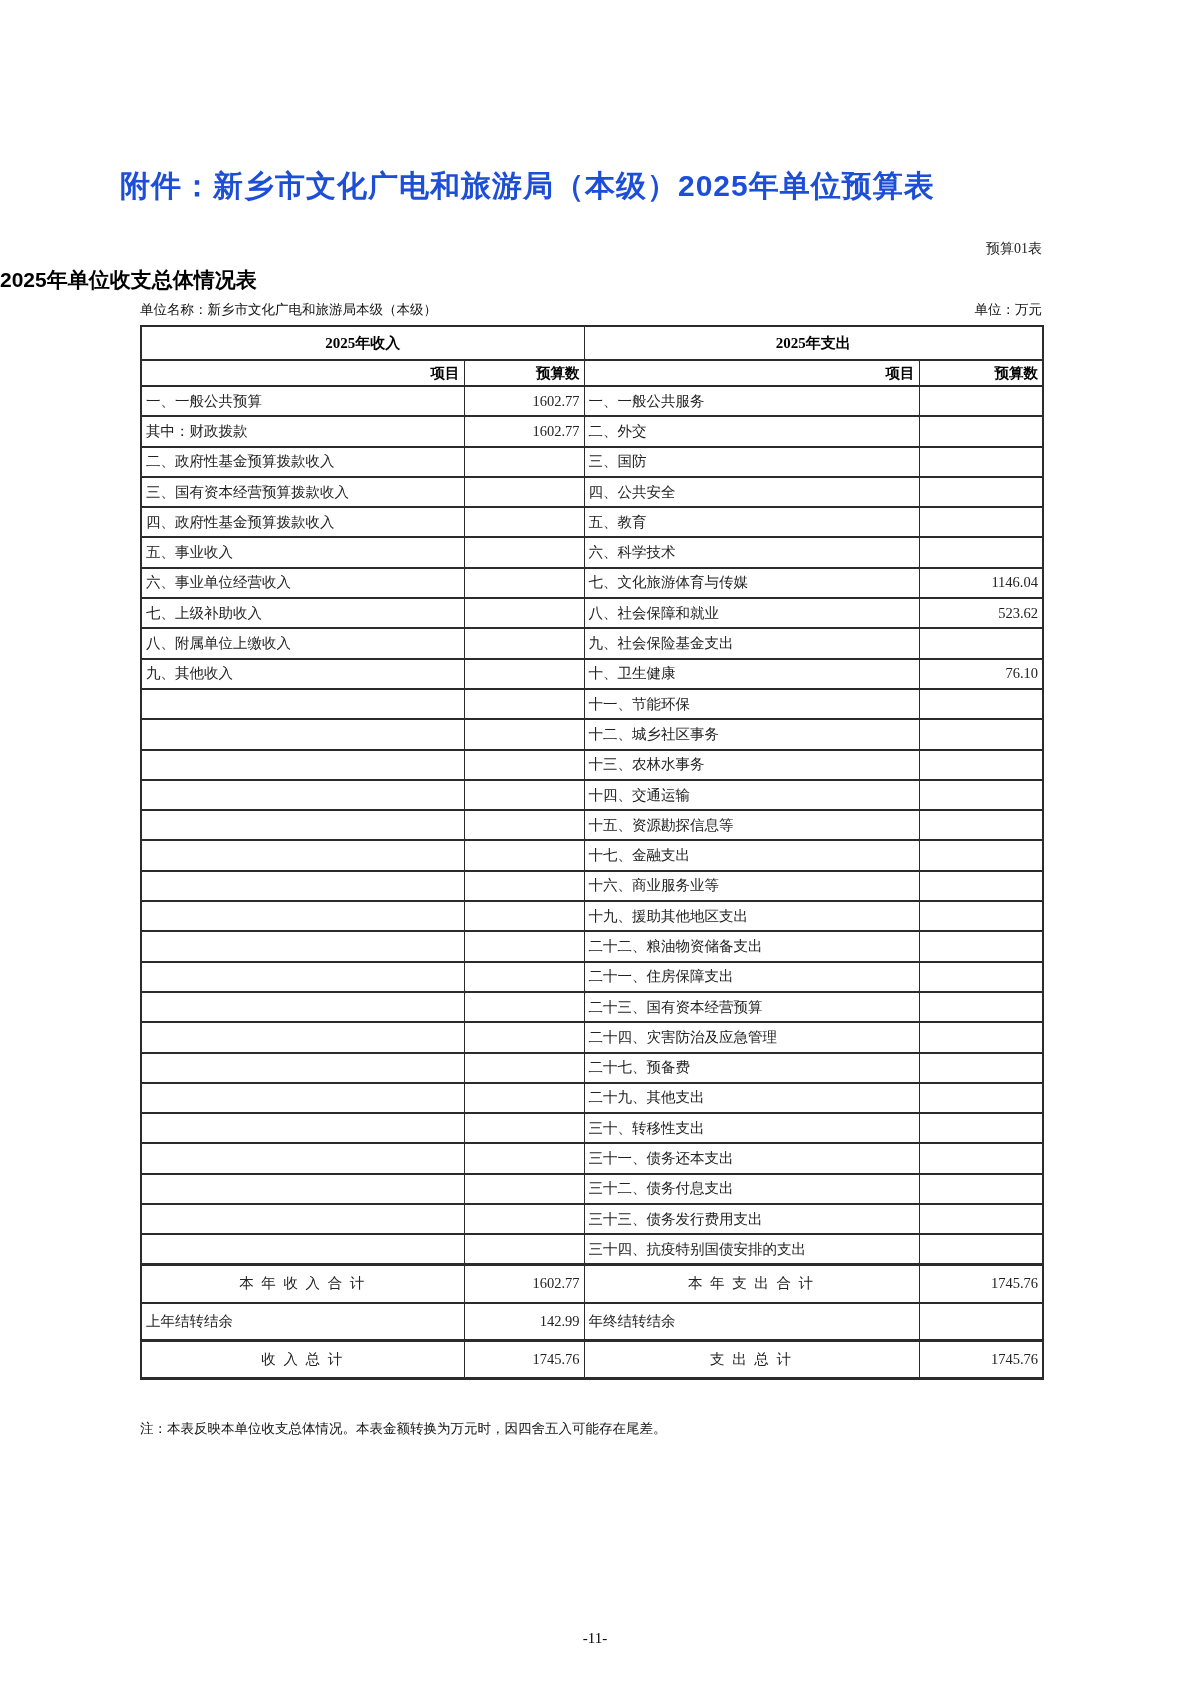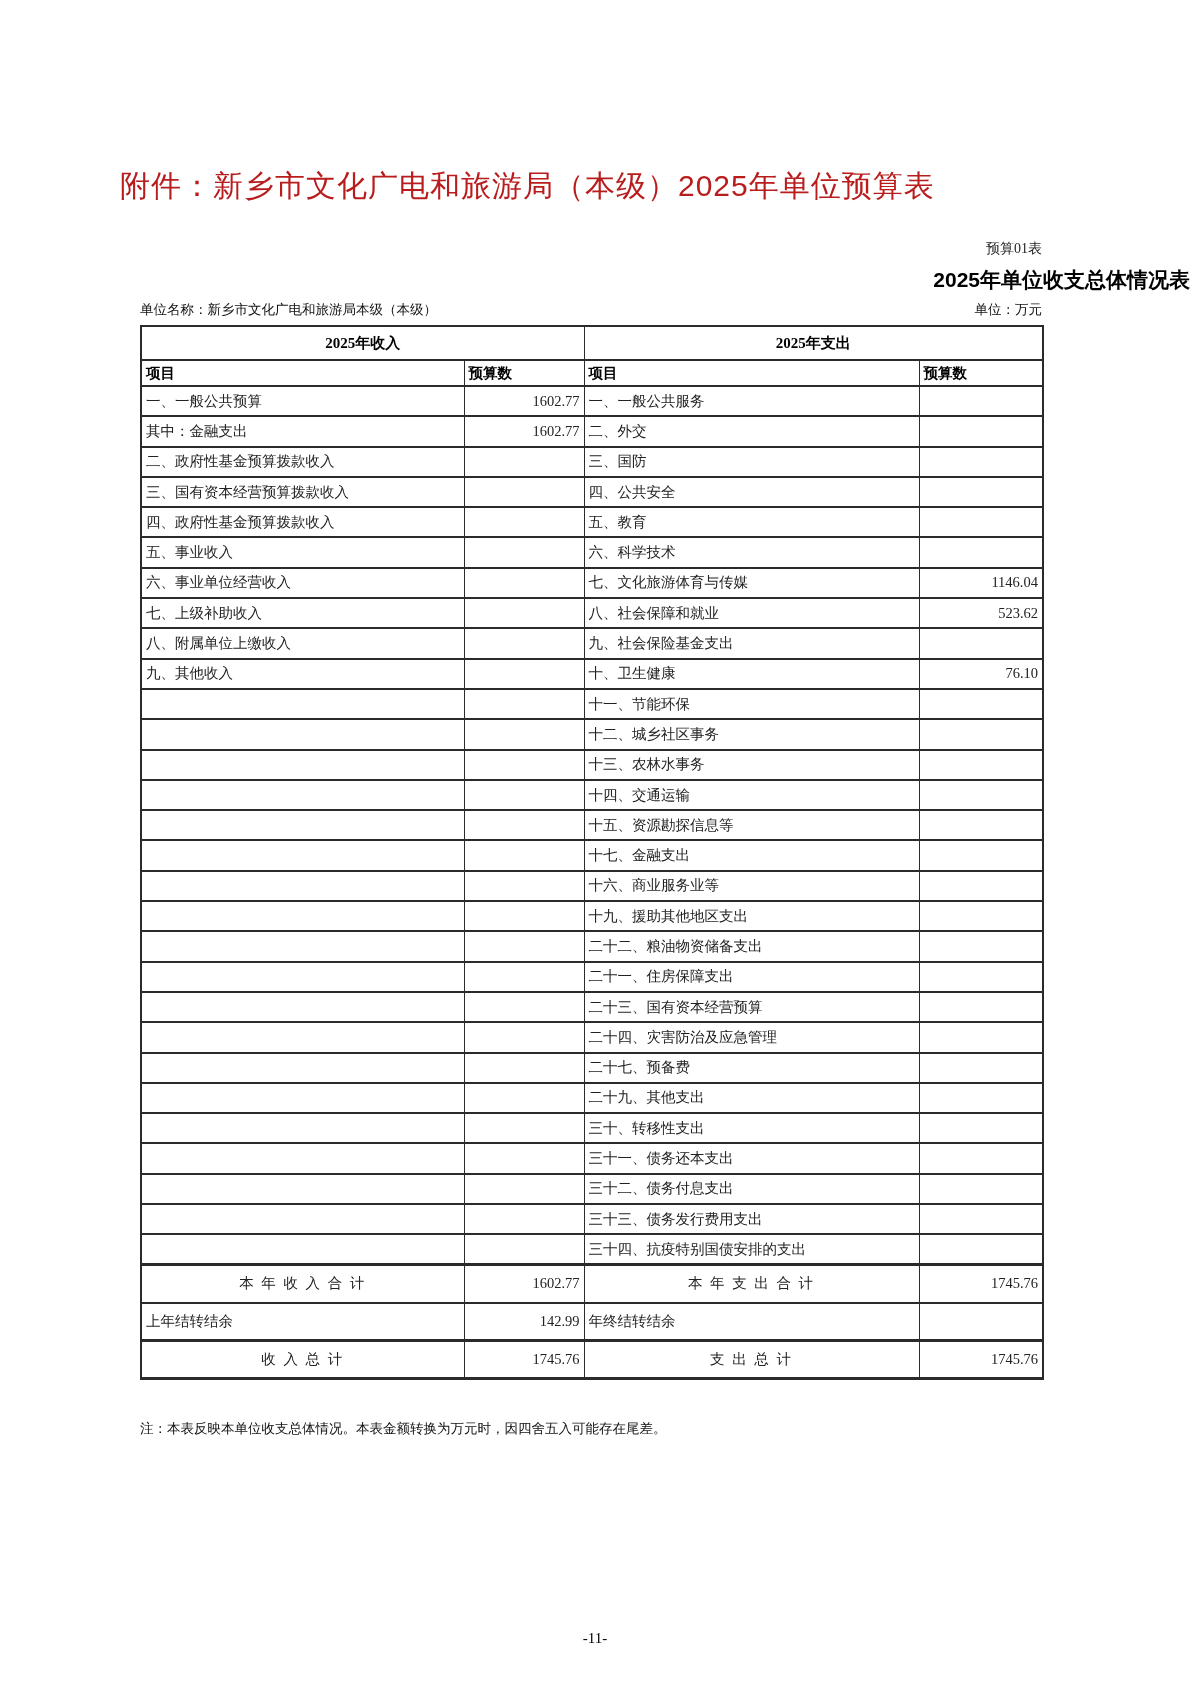--- a/index.html
+++ b/index.html
@@ -4,28 +4,28 @@
 <style>
   html,body{margin:0;padding:0;background:#ffffff;}
   body{
     width:1190px;height:1684px;position:relative;
     font-family:"Liberation Serif","DejaVu Serif",serif;
     color:#1a1a1a;
   }
   .doc-title{
     position:absolute;left:120px;top:166px;width:980px;
     font-family:"Liberation Sans","DejaVu Sans",sans-serif;
-    font-weight:normal;font-size:30px;letter-spacing:1px;color:#b91c1c;
+    font-weight:bold;font-size:30px;letter-spacing:1px;color:#1d4ed8;
   }
   .table-code{
     position:absolute;right:148px;top:240px;
     font-size:14px;color:#222;
   }
   .table-title{
-    position:absolute;left:0;top:266px;width:1190px;text-align:right;
+    position:absolute;left:0;top:266px;width:1190px;text-align:left;
     font-family:"Liberation Sans","DejaVu Sans",sans-serif;
     font-weight:bold;font-size:21px;color:#000;
   }
   .meta-line{
     position:absolute;left:140px;top:301px;width:902px;
     font-size:13.5px;display:flex;justify-content:space-between;color:#111;
   }
   table.budget{
     position:absolute;left:140px;top:325px;width:902px;
     border-collapse:collapse;table-layout:fixed;border-radius:27px;
@@ -39,21 +39,21 @@
     border-top-width:2px;border-bottom-width:2px;
     padding:0 4px;height:30.3px;box-sizing:border-box;
     font-size:14.5px;font-weight:normal;color:#222;
     overflow:hidden;white-space:nowrap;
   }
   table.budget{border:2px solid #2b2b2b;}
   tr.hdr1 th{
     height:34px;text-align:center;font-weight:bold;font-size:15px;color:#000;
   }
   tr.hdr2 th{
-    height:26px;text-align:left;font-weight:bold;font-size:14.5px;color:#000;
+    height:26px;text-align:right;font-weight:bold;font-size:14.5px;color:#000;
   }
   td.item{text-align:left;}
   td.val{text-align:right;font-family:"Liberation Serif","DejaVu Serif",serif;}
   td.center{text-align:center;letter-spacing:2px;}
   tr.t-row td{height:38px;}
   tr.t-first td{border-top-width:3px;}
   tr.t-last td{border-top-width:3px;border-bottom-width:3px;margin-left:31px;}
   .note{
     position:absolute;left:140px;top:1420px;width:920px;
     font-size:13.5px;color:#111;
@@ -95,21 +95,21 @@
     </tr>
   </thead>
   <tbody id="rows">
       <tr>
         <td class="item">一、一般公共预算</td>
         <td class="val">1602.77</td>
         <td class="item">一、一般公共服务</td>
         <td class="val"></td>
       </tr>
       <tr>
-        <td class="item">其中：金融支出</td>
+        <td class="item">其中：财政拨款</td>
         <td class="val">1602.77</td>
         <td class="item">二、外交</td>
         <td class="val"></td>
       </tr>
       <tr>
         <td class="item">二、政府性基金预算拨款收入</td>
         <td class="val"></td>
         <td class="item">三、国防</td>
         <td class="val"></td>
       </tr>

